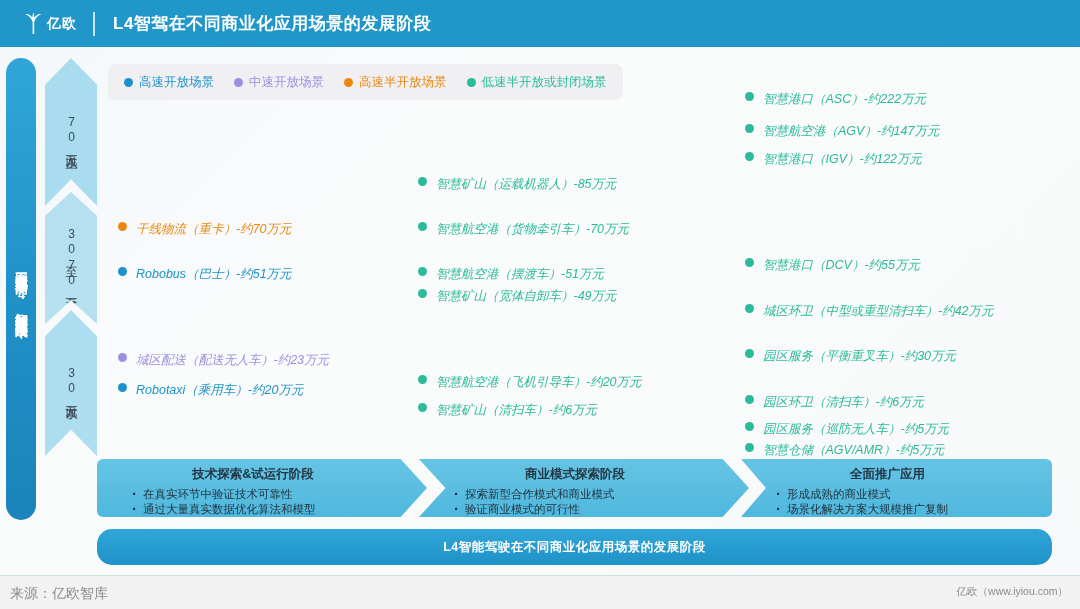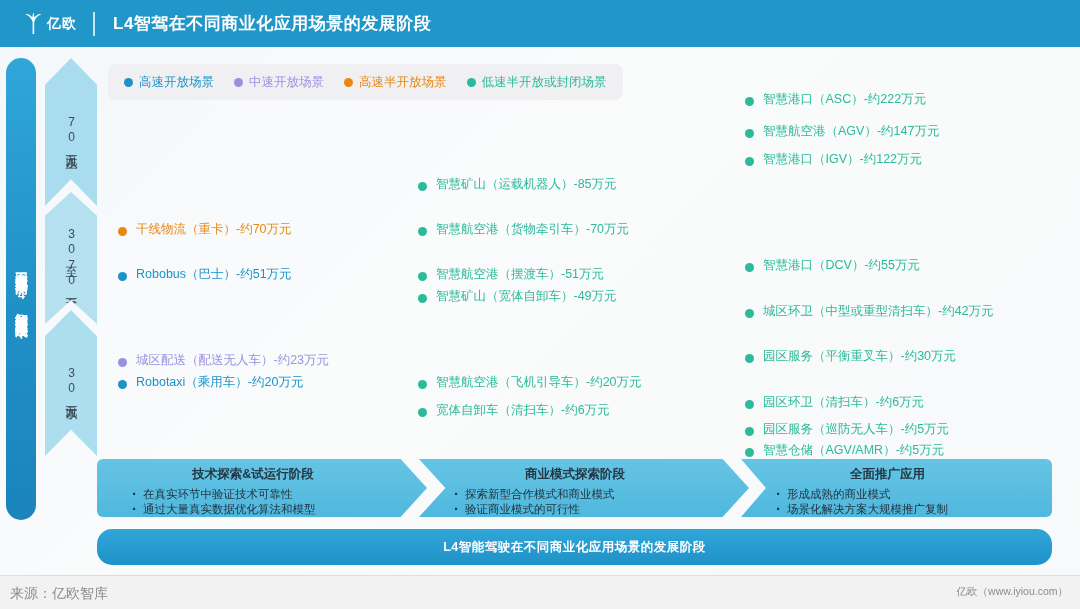--- a/index.html
+++ b/index.html
@@ -49,21 +49,21 @@
   .legend-item{display:flex;align-items:center;margin-right:20px;}
   .legend-item:last-child{margin-right:0;}
   .legend-dot{width:9px;height:9px;border-radius:50%;margin-right:6px;flex:none;}
   .legend-label{font-size:12.5px;white-space:nowrap;}
 
   
   .col{position:absolute;}
   .col1{left:118px;top:110px;width:290px;}
   .col2{left:418px;top:110px;width:300px;}
   .col3{left:745px;top:80px;width:320px;}
-  .item{position:absolute;display:flex;align-items:flex-end;white-space:nowrap;}
+  .item{position:absolute;display:flex;align-items:flex-start;white-space:nowrap;font-style:italic;}
   .dot{width:9px;height:9px;border-radius:50%;margin-right:9px;flex:none;}
   .itext{font-size:12.5px;line-height:14px;}
 
   
   .stages{position:absolute;left:97px;top:459px;width:955px;height:58px;}
   .stage{position:absolute;top:0;height:58px;
     background:linear-gradient(180deg,#66c4e4 0%,#4fb8de 100%);
     color:#2a3d4c;box-sizing:border-box;}
   .stage.s1{left:0;width:330px;border-radius:6px 0 0 6px;
     clip-path:polygon(0% 0%,92% 0%,100% 50%,92% 100%,0% 100%);}
@@ -142,21 +142,21 @@
       <span class="itext" style="color:#e98713">干线物流（重卡）-约70万元</span>
     </div>
     <div class="item" style="top:157px">
       <span class="dot" style="background:#1c92c8"></span>
       <span class="itext" style="color:#1c92c8">Robobus（巴士）-约51万元</span>
     </div>
     <div class="item" style="top:243px">
       <span class="dot" style="background:#9b8fe0"></span>
       <span class="itext" style="color:#9b8fe0">城区配送（配送无人车）-约23万元</span>
     </div>
-    <div class="item" style="top:265px">
+    <div class="item" style="top:273px">
       <span class="dot" style="background:#1c92c8"></span>
       <span class="itext" style="color:#1c92c8">Robotaxi（乘用车）-约20万元</span>
     </div>
   </div>
 
   <div class="col col2">
     <div class="item" style="top:67px">
       <span class="dot" style="background:#2bba9a"></span>
       <span class="itext" style="color:#2bba9a">智慧矿山（运载机器人）-85万元</span>
     </div>
@@ -171,21 +171,21 @@
     <div class="item" style="top:179px">
       <span class="dot" style="background:#2bba9a"></span>
       <span class="itext" style="color:#2bba9a">智慧矿山（宽体自卸车）-49万元</span>
     </div>
     <div class="item" style="top:265px">
       <span class="dot" style="background:#2bba9a"></span>
       <span class="itext" style="color:#2bba9a">智慧航空港（飞机引导车）-约20万元</span>
     </div>
     <div class="item" style="top:293px">
       <span class="dot" style="background:#2bba9a"></span>
-      <span class="itext" style="color:#2bba9a">宽体自卸车（清扫车）-约6万元</span>
+      <span class="itext" style="color:#2bba9a">智慧矿山（清扫车）-约6万元</span>
     </div>
   </div>
 
   <div class="col col3">
     <div class="item" style="top:12px">
       <span class="dot" style="background:#2bba9a"></span>
       <span class="itext" style="color:#2bba9a">智慧港口（ASC）-约222万元</span>
     </div>
     <div class="item" style="top:44px">
       <span class="dot" style="background:#2bba9a"></span>

